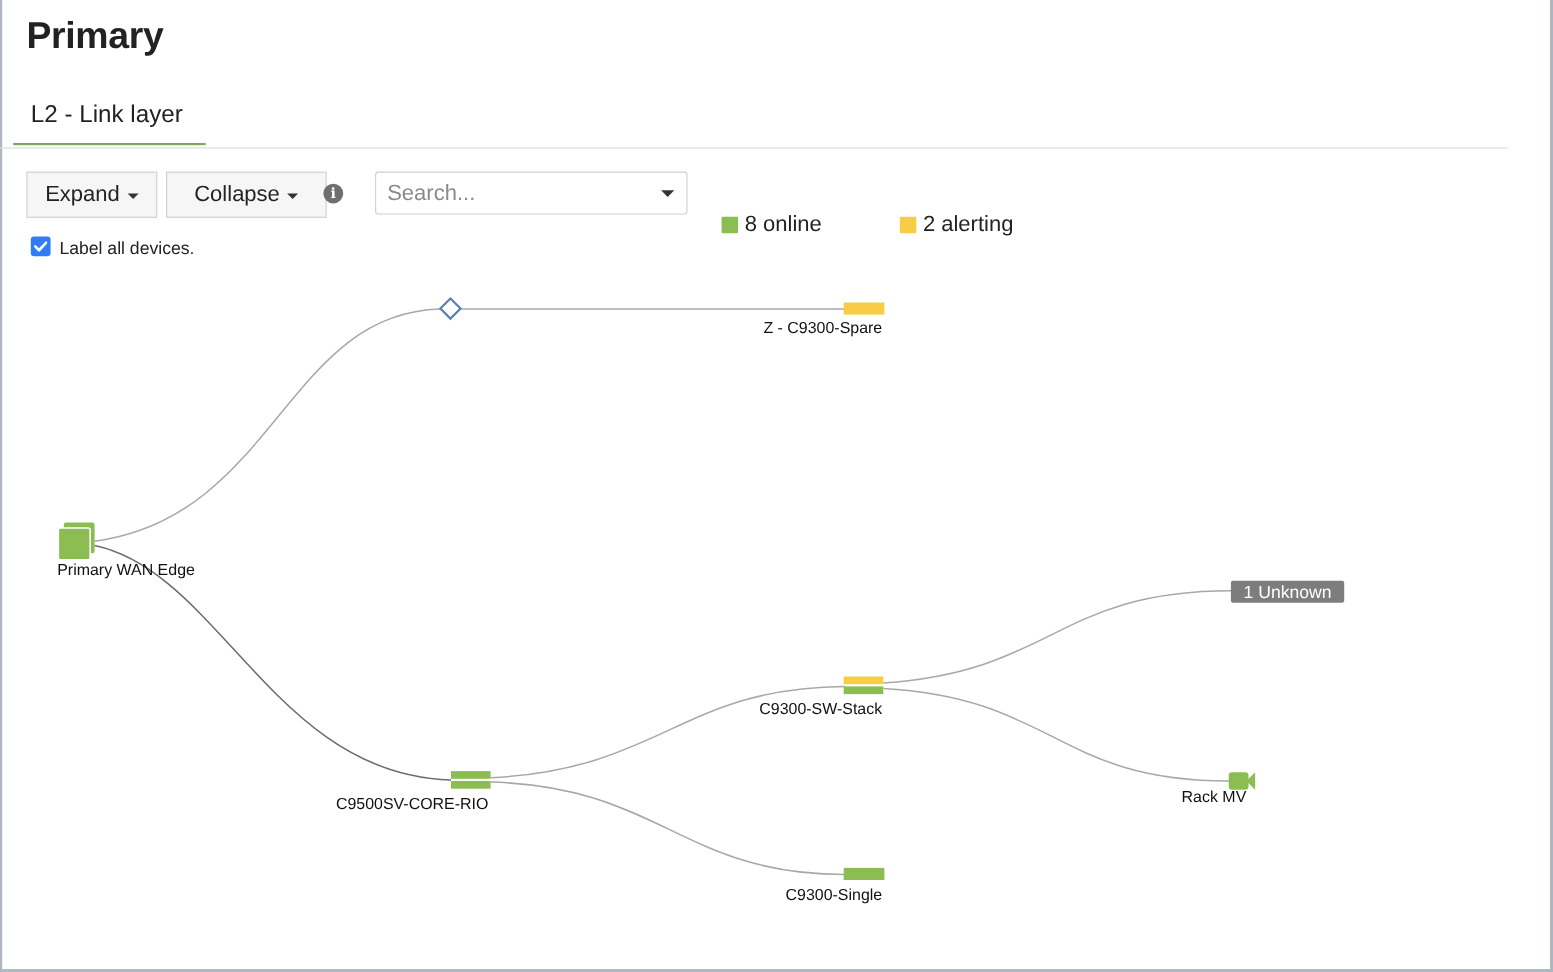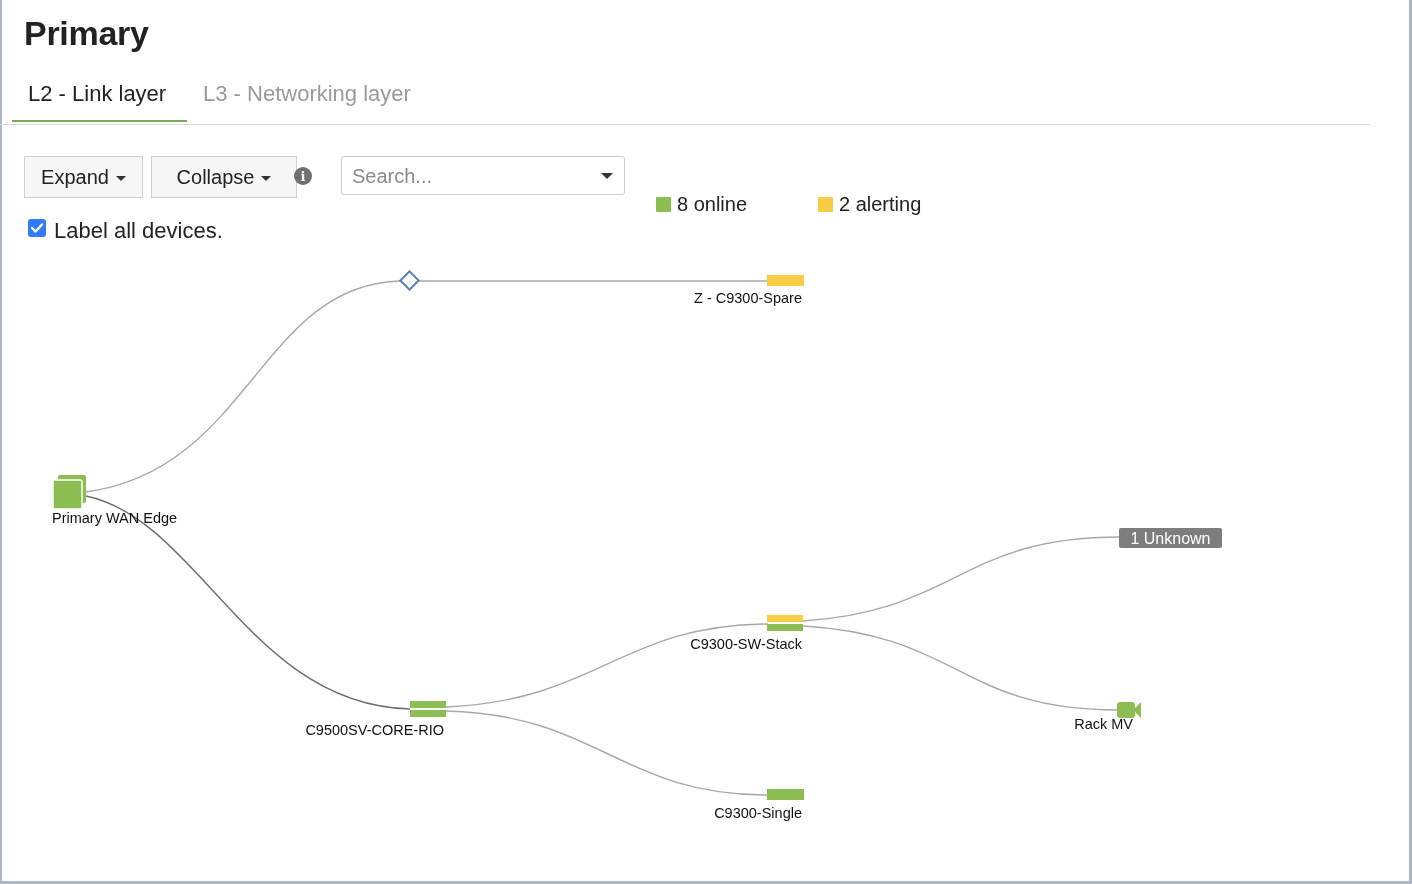--- a/index.html
+++ b/index.html
@@ -14,21 +14,21 @@
     box-sizing: border-box;
     border-left: 2px solid #aeb6c4;
     border-right: 3px solid #aeb6c4;
     border-bottom: 3px solid #aeb6c4;
   }
   .page-title {
     position: absolute; left: 24px; top: 14px;
     font-size: 34px; font-weight: bold; color: #222; letter-spacing: -0.3px;
   }
   .tabs {
-    position: absolute; left: 0; top: 72px; width: 1371px; height: 52px;
+    position: absolute; left: 0; top: 82px; width: 1371px; height: 52px;
     border-bottom: 1px solid #d9d9d9;
   }
   .tab {
     position: absolute; top: 8px; height: 42px; line-height: 28px;
     font-size: 22px; cursor: pointer; box-sizing: border-box;
   }
   .tab.active { left: 12px; width: 175px; padding-left: 16px; color: #222; border-bottom: 2px solid #7ba95a; }
   .tab.inactive { left: 203px; color: #9a9a9a; }
   .btn {
     position: absolute; top: 156px; height: 42px; box-sizing: border-box;
@@ -58,40 +58,39 @@
   .search input::placeholder { color: #8a8a8a; }
   .search .dd-caret {
     position: absolute; right: 11px; top: 16px; width: 0; height: 0;
     border-left: 6px solid transparent; border-right: 6px solid transparent; border-top: 6px solid #333;
   }
   .legend-item { position: absolute; top: 164px; height: 24px; display: flex; align-items: center; font-size: 20px; color: #222; margin-top: 28px; }
   .legend-swatch { width: 15px; height: 15px; margin-right: 6px; border-radius: 1px; }
   .legend-online { left: 656px; }
   .legend-alerting { left: 818px; }
   .label-all {
-    position: absolute; left: 28px; top: 218px; display: flex; align-items: center; font-size: 22px; color: #222;
+    position: absolute; left: 28px; top: 218px; display: flex; align-items: center; font-size: 16px; color: #222;
   }
   .label-all .chk {
     width: 18px; height: 18px; border-radius: 3px; background: #2f7cf6; margin-right: 8px;
     display: flex; align-items: center; justify-content: center; margin-top: -6px;
   }
   svg.graph { position: absolute; left: 0; top: 0; }
   .node-label { font-size: 14.5px; fill: #111; font-family: "Liberation Sans", sans-serif; }
   .unknown-text { font-size: 16px; fill: #fff; font-family: "Liberation Sans", sans-serif; }
 </style>
 </head>
 <body>
 
 <div class="frame"></div>
 
 <div class="page-title">Primary</div>
 
 <div class="tabs">
   <div class="tab active">L2 - Link layer</div>
-  <div class="tab inactive">L3 - Networking layer</div>
 </div>
 
 <div class="btn expand-btn">
   <span>Expand</span>
   <span class="caret"></span>
 </div>
 <div class="btn collapse-btn">
   <span>Collapse</span>
   <span class="caret"></span>
 </div>

